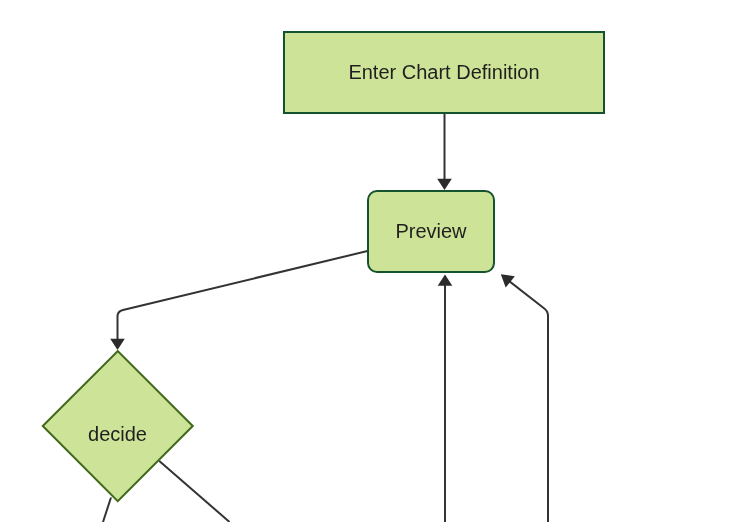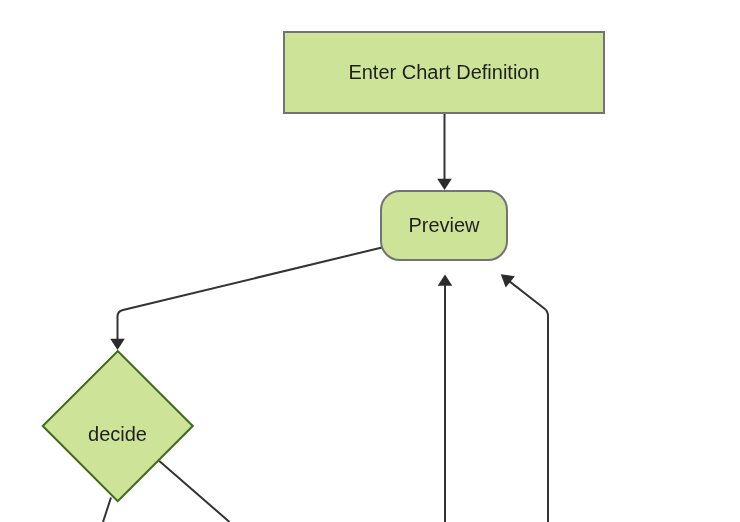--- a/index.html
+++ b/index.html
@@ -28,40 +28,40 @@
     stroke-linejoin: round;
   }
   .arrowhead {
     fill: #2b2b2b;
     stroke: none;
   }
   .node {
     position: absolute;
     box-sizing: border-box;
     background: #cde498;
-    border: 2px solid #737373;
+    border: 2px solid #14532d;
     display: flex;
     align-items: center;
     justify-content: center;
     color: #1f1f1f;
     font-size: 20px;
     text-align: right;
   }
   .node-rect {
     left: 283px;
     top: 31px;
     width: 322px;
     height: 83px;
   }
   .node-rounded {
-    left: 380px;
+    left: 367px;
     top: 190px;
     width: 128px;
-    height: 71px;
-    border-radius: 20px;
+    height: 83px;
+    border-radius: 10px;
   }
   .diamond-shape {
     position: absolute;
     box-sizing: border-box;
     left: 63.7px;
     top: 372.3px;
     width: 107.5px;
     height: 107.5px;
     background: #cde498;
     border: 2px solid #3f691f;

